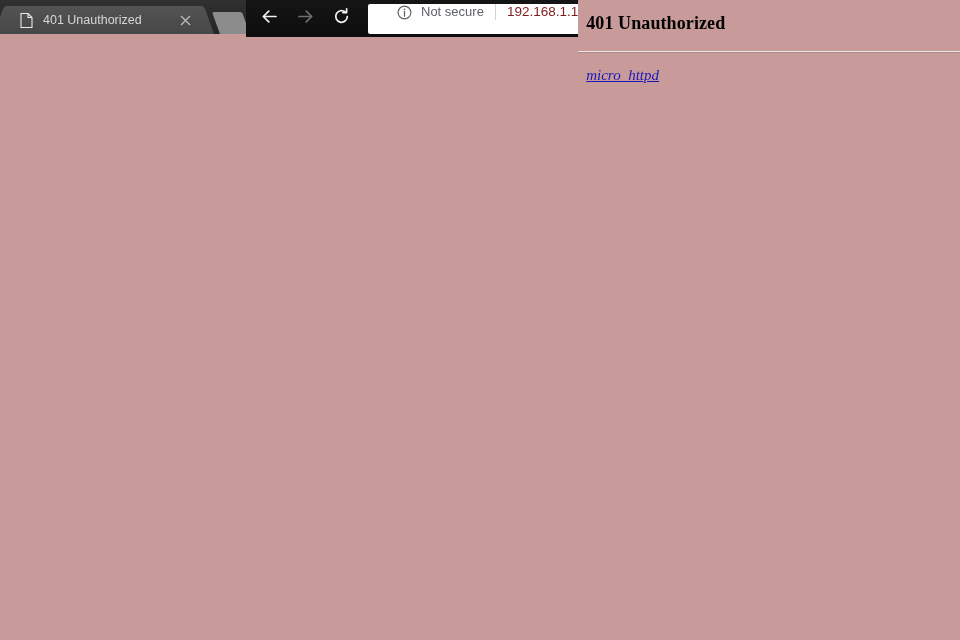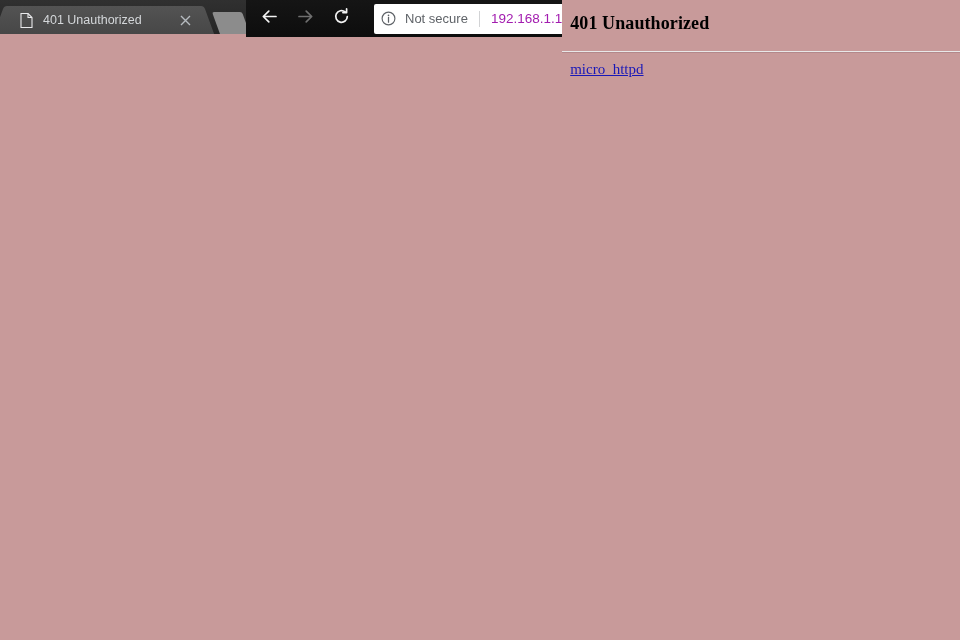--- a/index.html
+++ b/index.html
@@ -133,27 +133,27 @@
     display: flex;
     align-items: center;
     justify-content: center;
     flex: none;
   }
   .navbtn.first { margin-left: 5px; }
 
   .omnibox {
     flex: 1;
     height: 30px;
-    margin-left: 15px;
+    margin-left: 9px;
     background: #ffffff;
     display: flex;
-    align-items: center;
+    align-items: flex-start;
     border-top-left-radius: 2px;
     border-bottom-left-radius: 2px;
-    padding-left: 6px;
+    padding-left: 28px;
     box-sizing: border-box;
   }
   .sec-icon {
     width: 17px;
     height: 17px;
     flex: none;
     display: flex;
     align-items: center;
     justify-content: center;
   }
@@ -164,21 +164,21 @@
     white-space: nowrap;
   }
   .omni-sep {
     width: 1px;
     height: 16px;
     background: #d2d3d5;
     margin: 0 11px;
     flex: none;
   }
   .omni-url {
-    color: #a21caf;
+    color: #7f1d1d;
     font-size: 13.5px;
     white-space: nowrap;
   }
 
   
   .chrome-shadow {
     height: 6px;
     background: #0a0a0a;
     flex: none;
   }
@@ -208,22 +208,23 @@
   }
   .page hr {
     border: 0;
     border-top: 1px solid #e8e8e8;
     border-bottom: 1px solid #b3888a;
     margin: 17px -8px 0 -8px;
     height: 0;
   }
   .page .addr {
     display: block;
+    font-style: italic;
     font-size: 15px;
-    margin-top: 8px;
+    margin-top: 14px;
   }
   .page .addr a {
     color: #1818b8;
     text-decoration: underline;
   }
 </style>
 </head>
 <body>
 
 <div class="browser">

